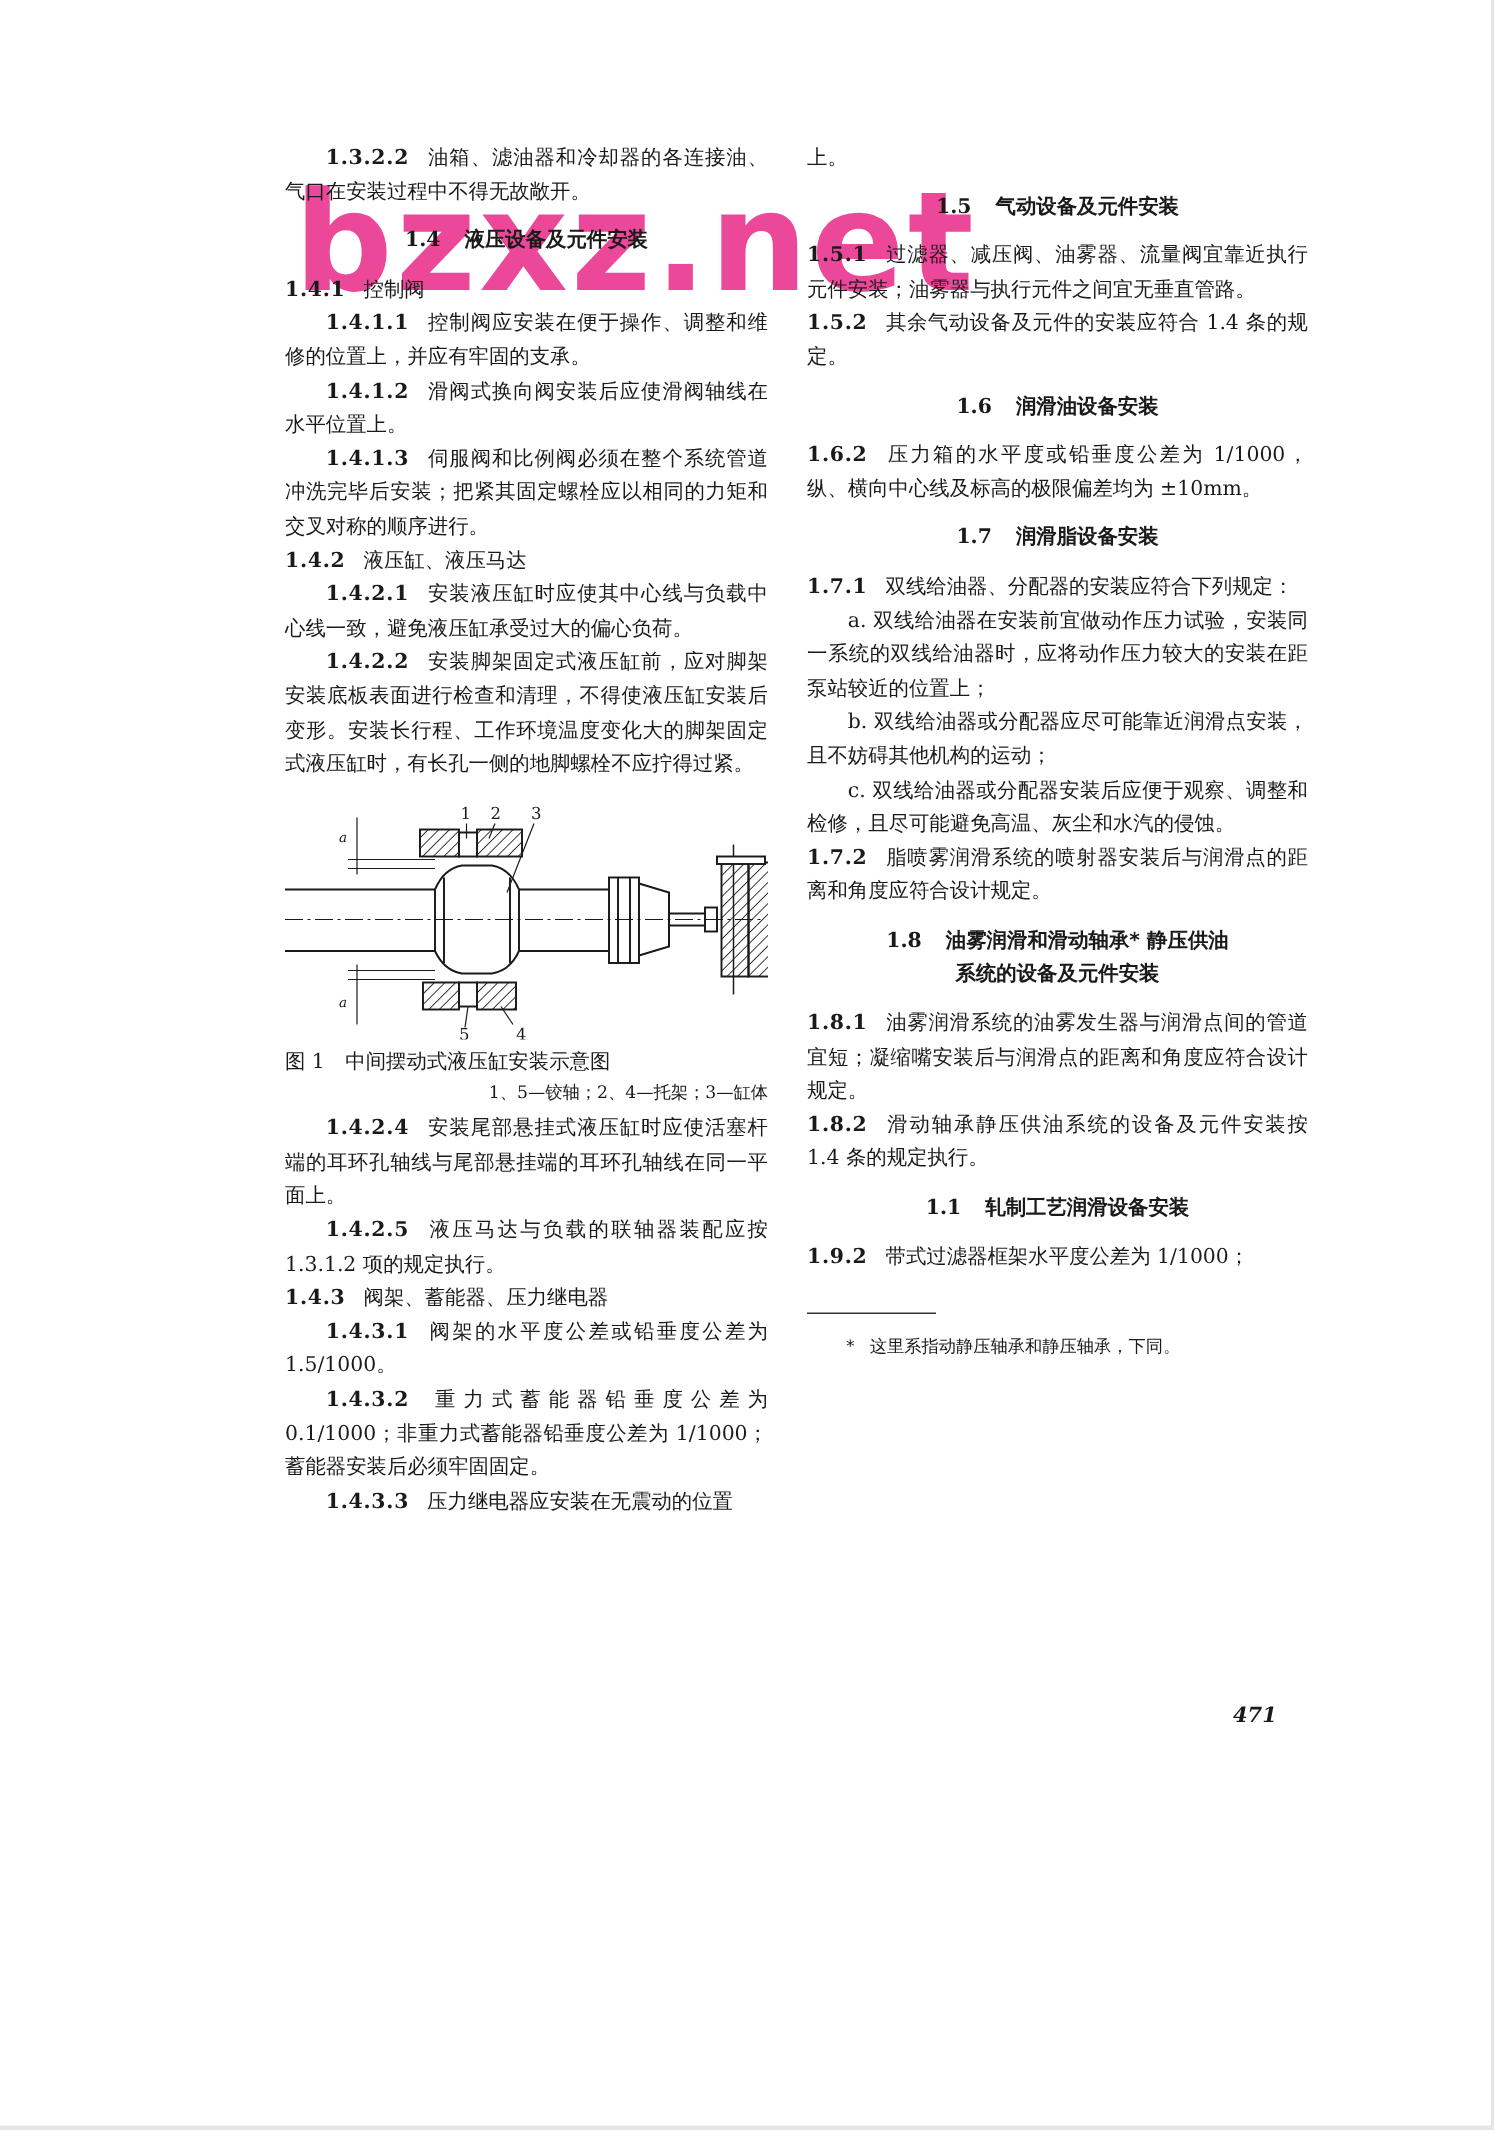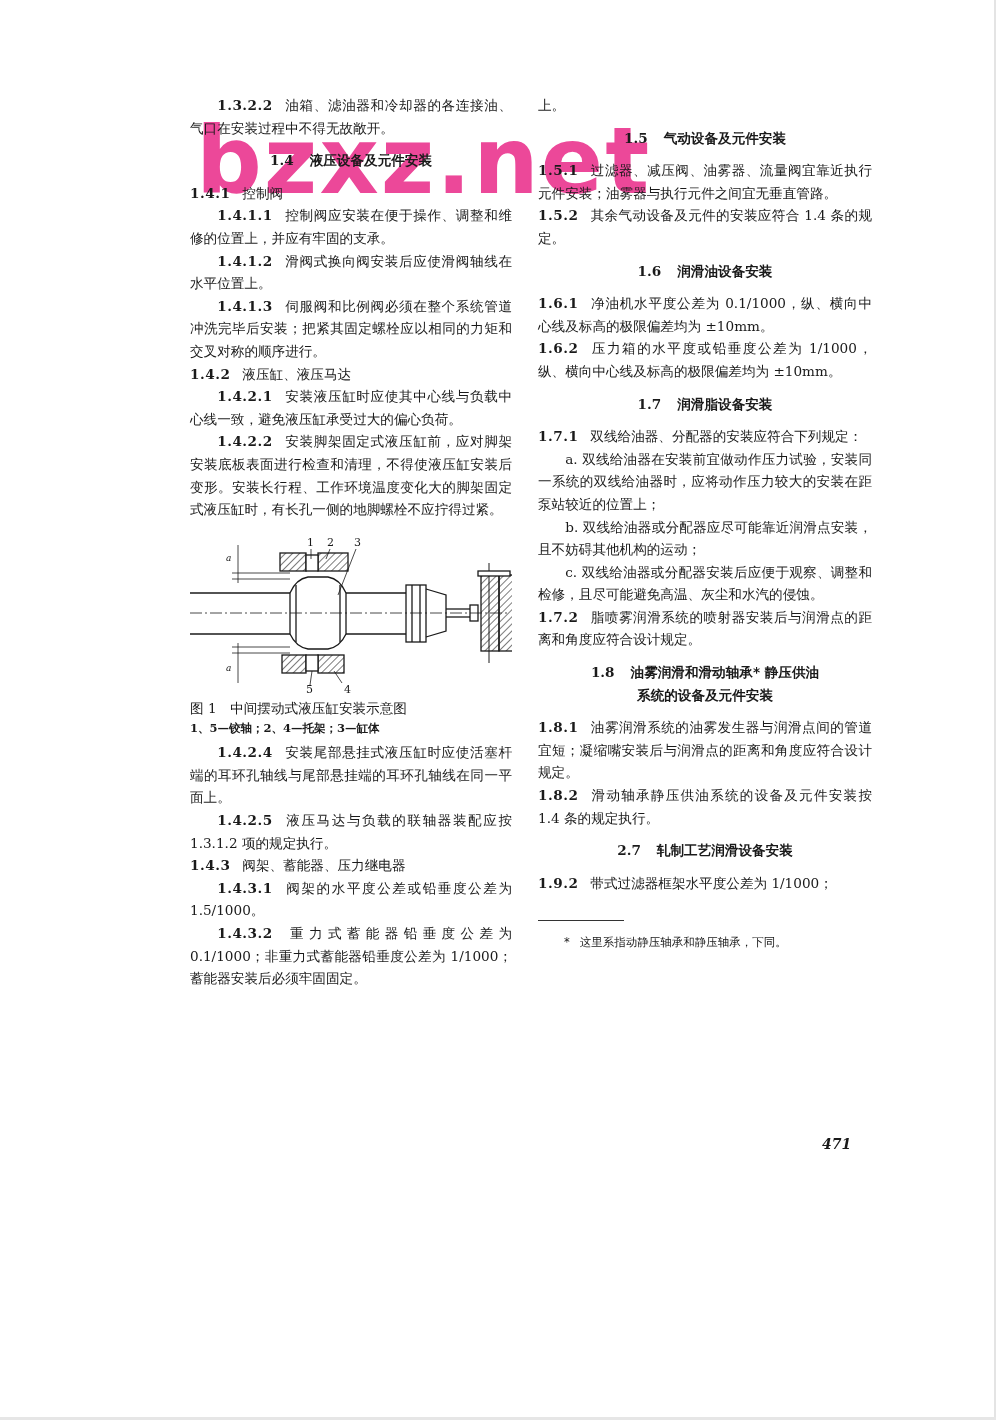--- a/index.html
+++ b/index.html
@@ -12,21 +12,21 @@
   .col { position: absolute; top: 94px; z-index: 1; font-size: 13.6px; line-height: 22.6px; }
   .col.left { left: 190px; width: 322px; }
   .col.right { left: 538px; width: 334px; }
   p { margin: 0; text-align: justify; text-justify: inter-ideograph; }
   .num { font-weight: bold; margin-right: 12px; letter-spacing: 0.5px; }
   .indent { text-indent: 2em; }
   .sec-title { font-weight: bold; text-align: center; margin: 10px 0 10px 0; font-family: "DejaVu Sans", "Liberation Sans", sans-serif; font-size: 13.6px; }
   .sec-title .n { margin-right: 16px; font-family: "DejaVu Serif", serif; }
   .figure { position: relative; height: 158px; margin: 14px 0 4px 0; }
   .fig-cap { font-size: 13.6px; margin-top: 4px; }
-  .fig-legend { text-align: left; font-size: 11.5px; line-height: 18px; margin-bottom: 4px; font-weight: bold; }
+  .fig-legend { text-align: right; font-size: 11.5px; line-height: 18px; margin-bottom: 4px; }
   .footrule { width: 86px; height: 1px; background: #333; margin: 26px 0 12px 0; }
   .footnote { font-size: 11.5px; line-height: 18px; padding-left: 26px; font-family: "DejaVu Sans", sans-serif; }
   .footnote .star { margin-right: 10px; }
   .page-num { position: absolute; left: 822px; top: 1136px; font-size: 14px; font-style: italic; font-weight: bold; z-index: 1; }
   sub { font-size: 9px; }
   .it { font-style: italic; }
 </style>
 </head>
 <body>
 
@@ -119,47 +119,47 @@
     </svg>
   </div>
   <div class="fig-cap">图 1　中间摆动式液压缸安装示意图</div>
   <div class="fig-legend">1、5—铰轴；2、4—托架；3—缸体</div>
 
   <p class="indent"><span class="num">1.4.2.4</span><span>安装尾部悬挂式液压缸时应使活塞杆端的耳环孔轴线与尾部悬挂端的耳环孔轴线在同一平面上。</span></p>
   <p class="indent"><span class="num">1.4.2.5</span><span>液压马达与负载的联轴器装配应按 1.3.1.2 项的规定执行。</span></p>
   <p><span class="num">1.4.3</span><span>阀架、蓄能器、压力继电器</span></p>
   <p class="indent"><span class="num">1.4.3.1</span><span>阀架的水平度公差或铅垂度公差为 1.5/1000。</span></p>
   <p class="indent"><span class="num">1.4.3.2</span><span>重力式蓄能器铅垂度公差为 0.1/1000；非重力式蓄能器铅垂度公差为 1/1000；蓄能器安装后必须牢固固定。</span></p>
+  <p class="indent"><span class="num">1.4.3.3</span><span>压力继电器应安装在无震动的位置</span></p>
 </div>
 
 <div class="col right">
   <p>上。</p>
 
   <div class="sec-title"><span class="n">1.5</span><span>气动设备及元件安装</span></div>
   <p><span class="num">1.5.1</span><span>过滤器、减压阀、油雾器、流量阀宜靠近执行元件安装；油雾器与执行元件之间宜无垂直管路。</span></p>
   <p><span class="num">1.5.2</span><span>其余气动设备及元件的安装应符合 1.4 条的规定。</span></p>
 
   <div class="sec-title"><span class="n">1.6</span><span>润滑油设备安装</span></div>
-  <p><span class="num">1.6.1</span><span>净油机水平度公差为 0.1/1000，纵、横向中心线及标高的极限偏差均为 ±10mm。</span></p>
   <p><span class="num">1.6.2</span><span>压力箱的水平度或铅垂度公差为 1/1000，纵、横向中心线及标高的极限偏差均为 ±10mm。</span></p>
 
   <div class="sec-title"><span class="n">1.7</span><span>润滑脂设备安装</span></div>
   <p><span class="num">1.7.1</span><span>双线给油器、分配器的安装应符合下列规定：</span></p>
   <p class="indent">a. 双线给油器在安装前宜做动作压力试验，安装同一系统的双线给油器时，应将动作压力较大的安装在距泵站较近的位置上；</p>
   <p class="indent">b. 双线给油器或分配器应尽可能靠近润滑点安装，且不妨碍其他机构的运动；</p>
   <p class="indent">c. 双线给油器或分配器安装后应便于观察、调整和检修，且尽可能避免高温、灰尘和水汽的侵蚀。</p>
   <p><span class="num">1.7.2</span><span>脂喷雾润滑系统的喷射器安装后与润滑点的距离和角度应符合设计规定。</span></p>
 
   <div class="sec-title">
     <div><span class="n">1.8</span><span>油雾润滑和滑动轴承* 静压供油</span></div>
     <div>系统的设备及元件安装</div>
   </div>
   <p><span class="num">1.8.1</span><span>油雾润滑系统的油雾发生器与润滑点间的管道宜短；凝缩嘴安装后与润滑点的距离和角度应符合设计规定。</span></p>
   <p><span class="num">1.8.2</span><span>滑动轴承静压供油系统的设备及元件安装按 1.4 条的规定执行。</span></p>
 
-  <div class="sec-title"><span class="n">2.7</span><span>轧制工艺润滑设备安装</span></div>
+  <div class="sec-title"><span class="n">1.1</span><span>轧制工艺润滑设备安装</span></div>
   <p><span class="num">1.9.2</span><span>带式过滤器框架水平度公差为 1/1000；</span></p>
 
   <div class="footrule"></div>
   <div class="footnote"><span class="star">*</span><span>这里系指动静压轴承和静压轴承，下同。</span></div>
 </div>
 
 <div class="page-num">471</div>
 
 </body></html>

